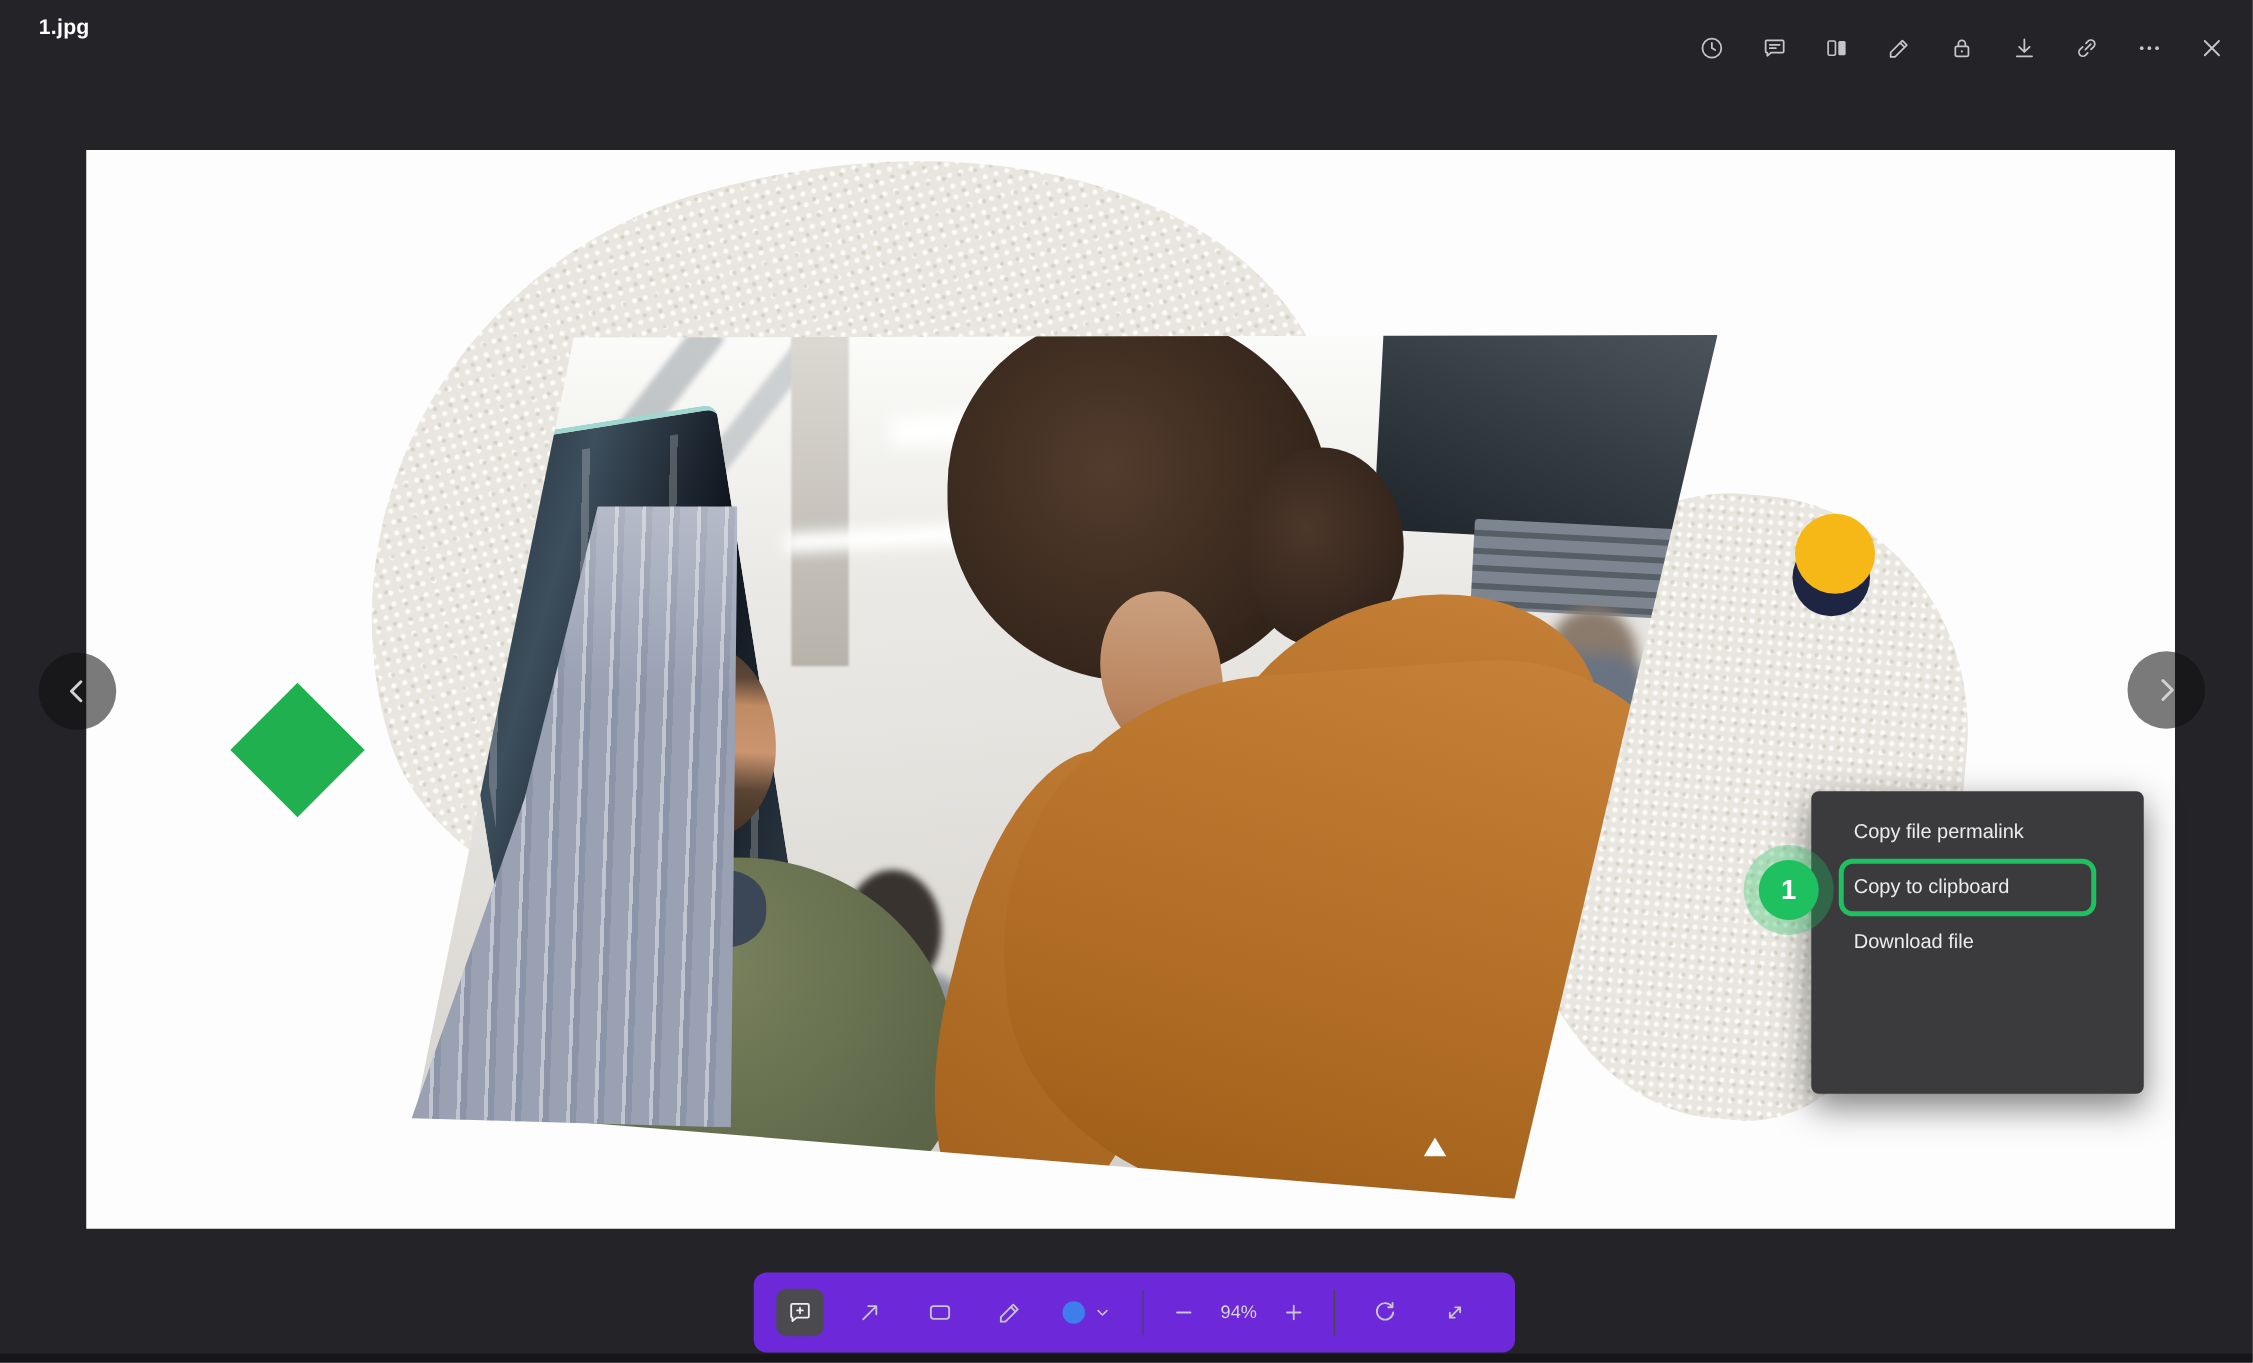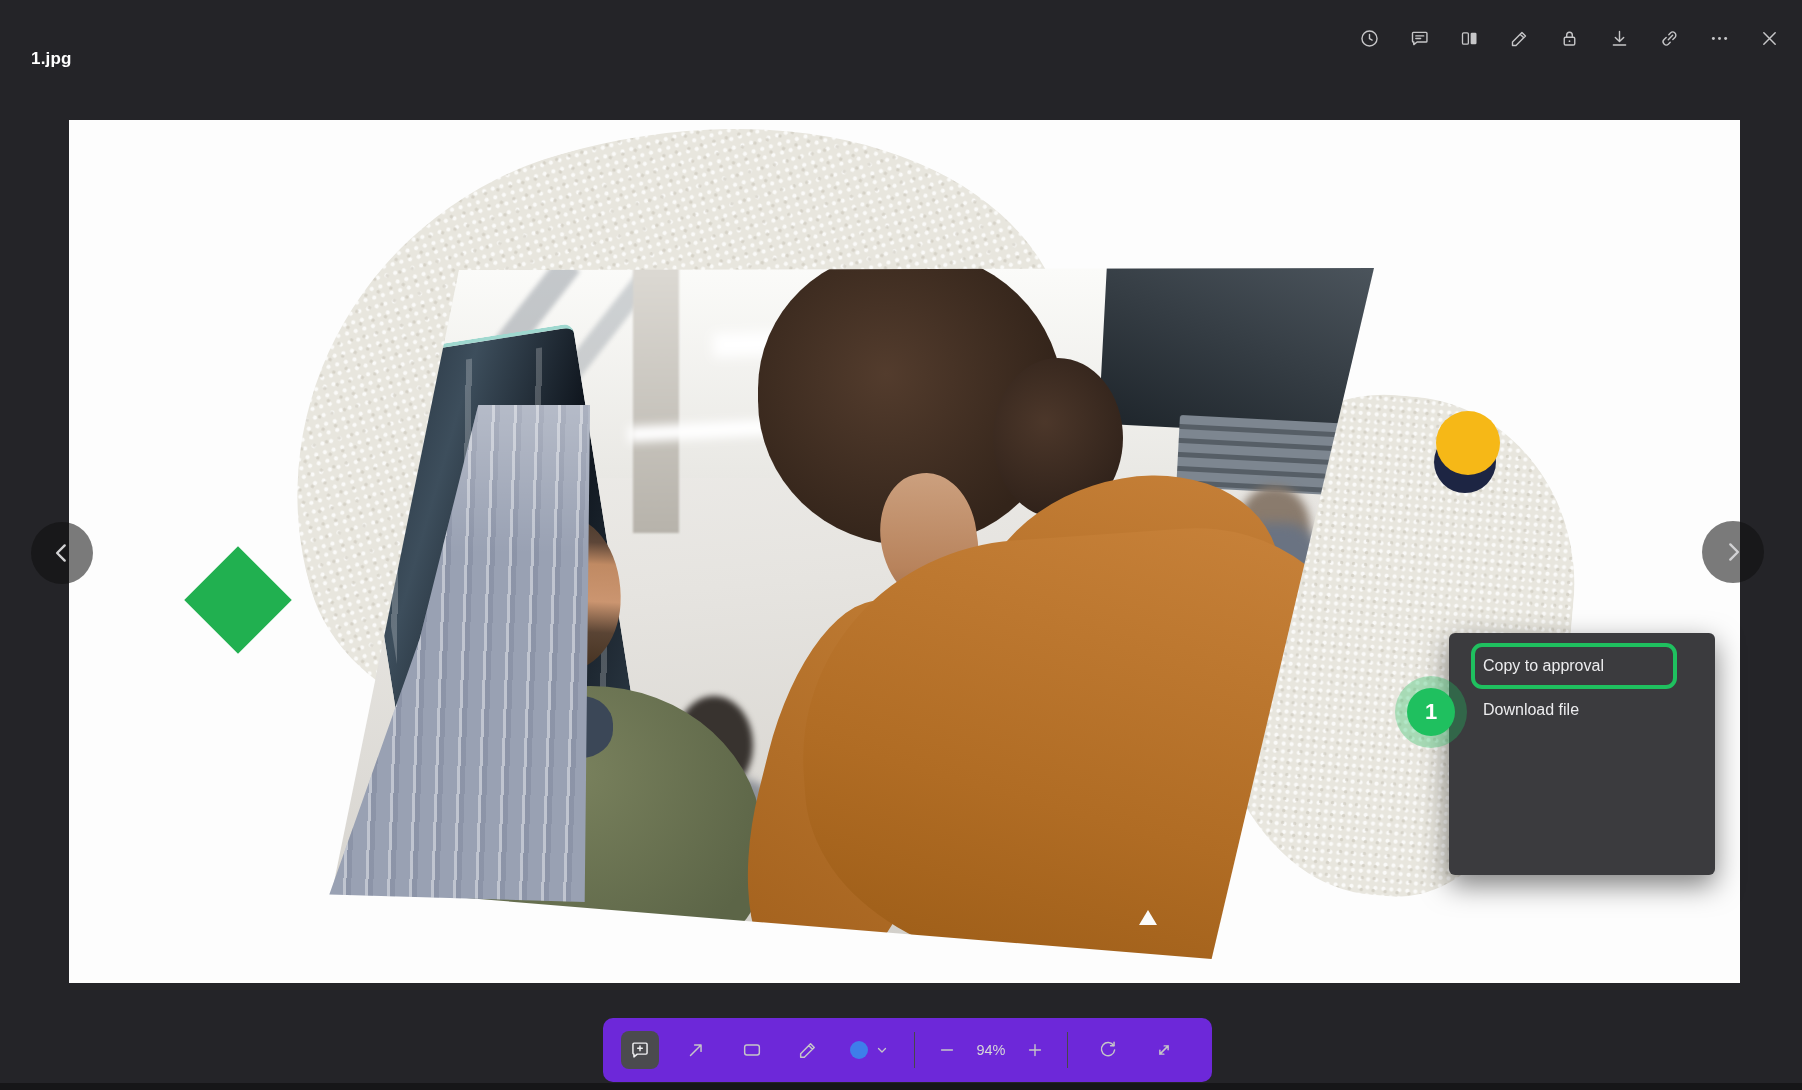--- a/index.html
+++ b/index.html
@@ -3,21 +3,21 @@
 <meta charset="utf-8">
 <style>
   html,body{margin:0;padding:0;background:#232326;}
   .stage{position:relative;width:1802px;height:1090px;background:#242428;overflow:hidden;
          font-family:"Liberation Sans","DejaVu Sans",sans-serif;}
   .abs{position:absolute;}
   svg{display:block;}
   .icon-btn{width:22px;height:22px;display:flex;align-items:center;justify-content:center;cursor:pointer;background:none;border:none;padding:0;}
 
   
-  .file-title{left:31px;top:12px;font-size:17px;font-weight:bold;color:#ffffff;letter-spacing:.2px;margin-top:37px;}
+  .file-title{left:31px;top:12px;font-size:17px;font-weight:bold;color:#ffffff;letter-spacing:.2px;}
   .promo-row{left:18px;top:41px;display:flex;align-items:center;gap:6px;color:#bcbcbf;font-size:14.5px;}
   .header-actions{top:27px;left:1358px;display:flex;align-items:center;gap:28px;}
 
   
   .canvas{left:69px;top:120px;width:1671px;height:863px;background:#fdfdfd;overflow:hidden;}
 
   .blob-left{left:210px;top:12px;width:800px;height:580px;transform:rotate(-16deg);
     background-color:#e8e6de;
     background-image:radial-gradient(circle at 30% 30%, rgba(197,193,180,.55) 1.2px, transparent 2.2px),
                      radial-gradient(circle at 70% 60%, rgba(255,255,255,.8) 1.5px, transparent 2.6px);
@@ -246,22 +246,23 @@
   </button>
   <button class="abs nav-btn nav-next">
     <span>
         <svg width="26" height="26" viewBox="0 0 24 24" fill="none" stroke="#d2d2d4" stroke-width="2.2" stroke-linecap="round" stroke-linejoin="round">
       <path d="M9.5 5l7 7-7 7"></path>
         </svg>
       </span>
   </button>
 
   <div class="abs ctx-menu">
+    <div class="ctx-item">Copy file permalink</div>
     <div class="ctx-item">
-      <span>Copy to approval</span>
+      <span>Copy to clipboard</span>
       <span class="ctx-highlight"></span>
     </div>
     <div class="ctx-item">Download file</div>
   </div>
   <div class="abs step-halo"></div>
   <div class="abs step-badge">1</div>
 
   <div class="abs toolbar">
     <button class="tool" style="margin-left:9px;">
       <span class="tool-active-bg">

